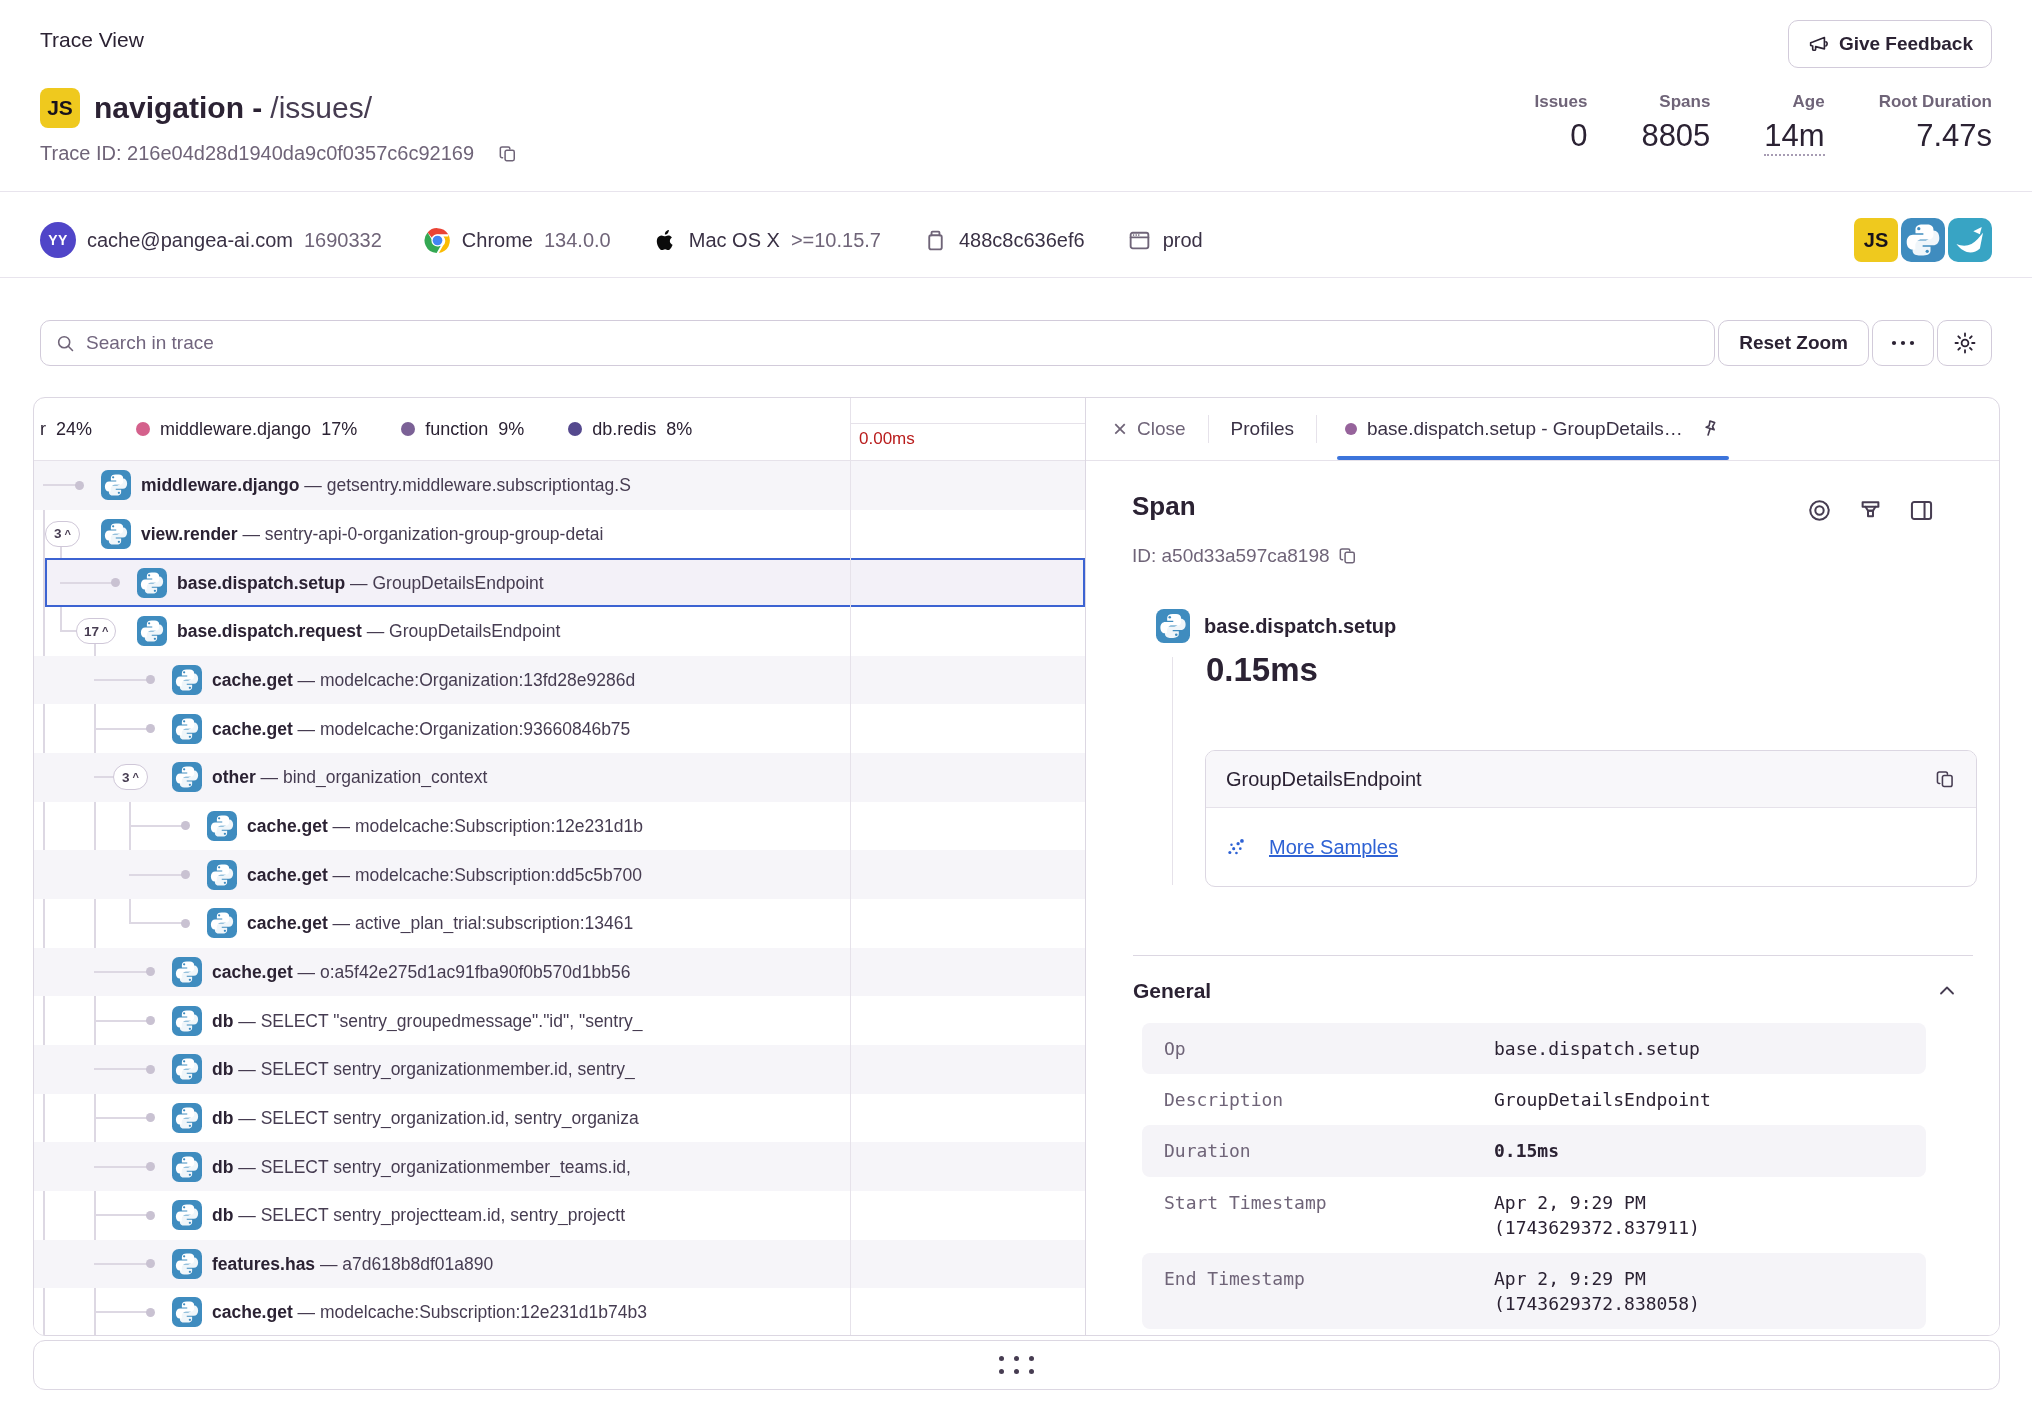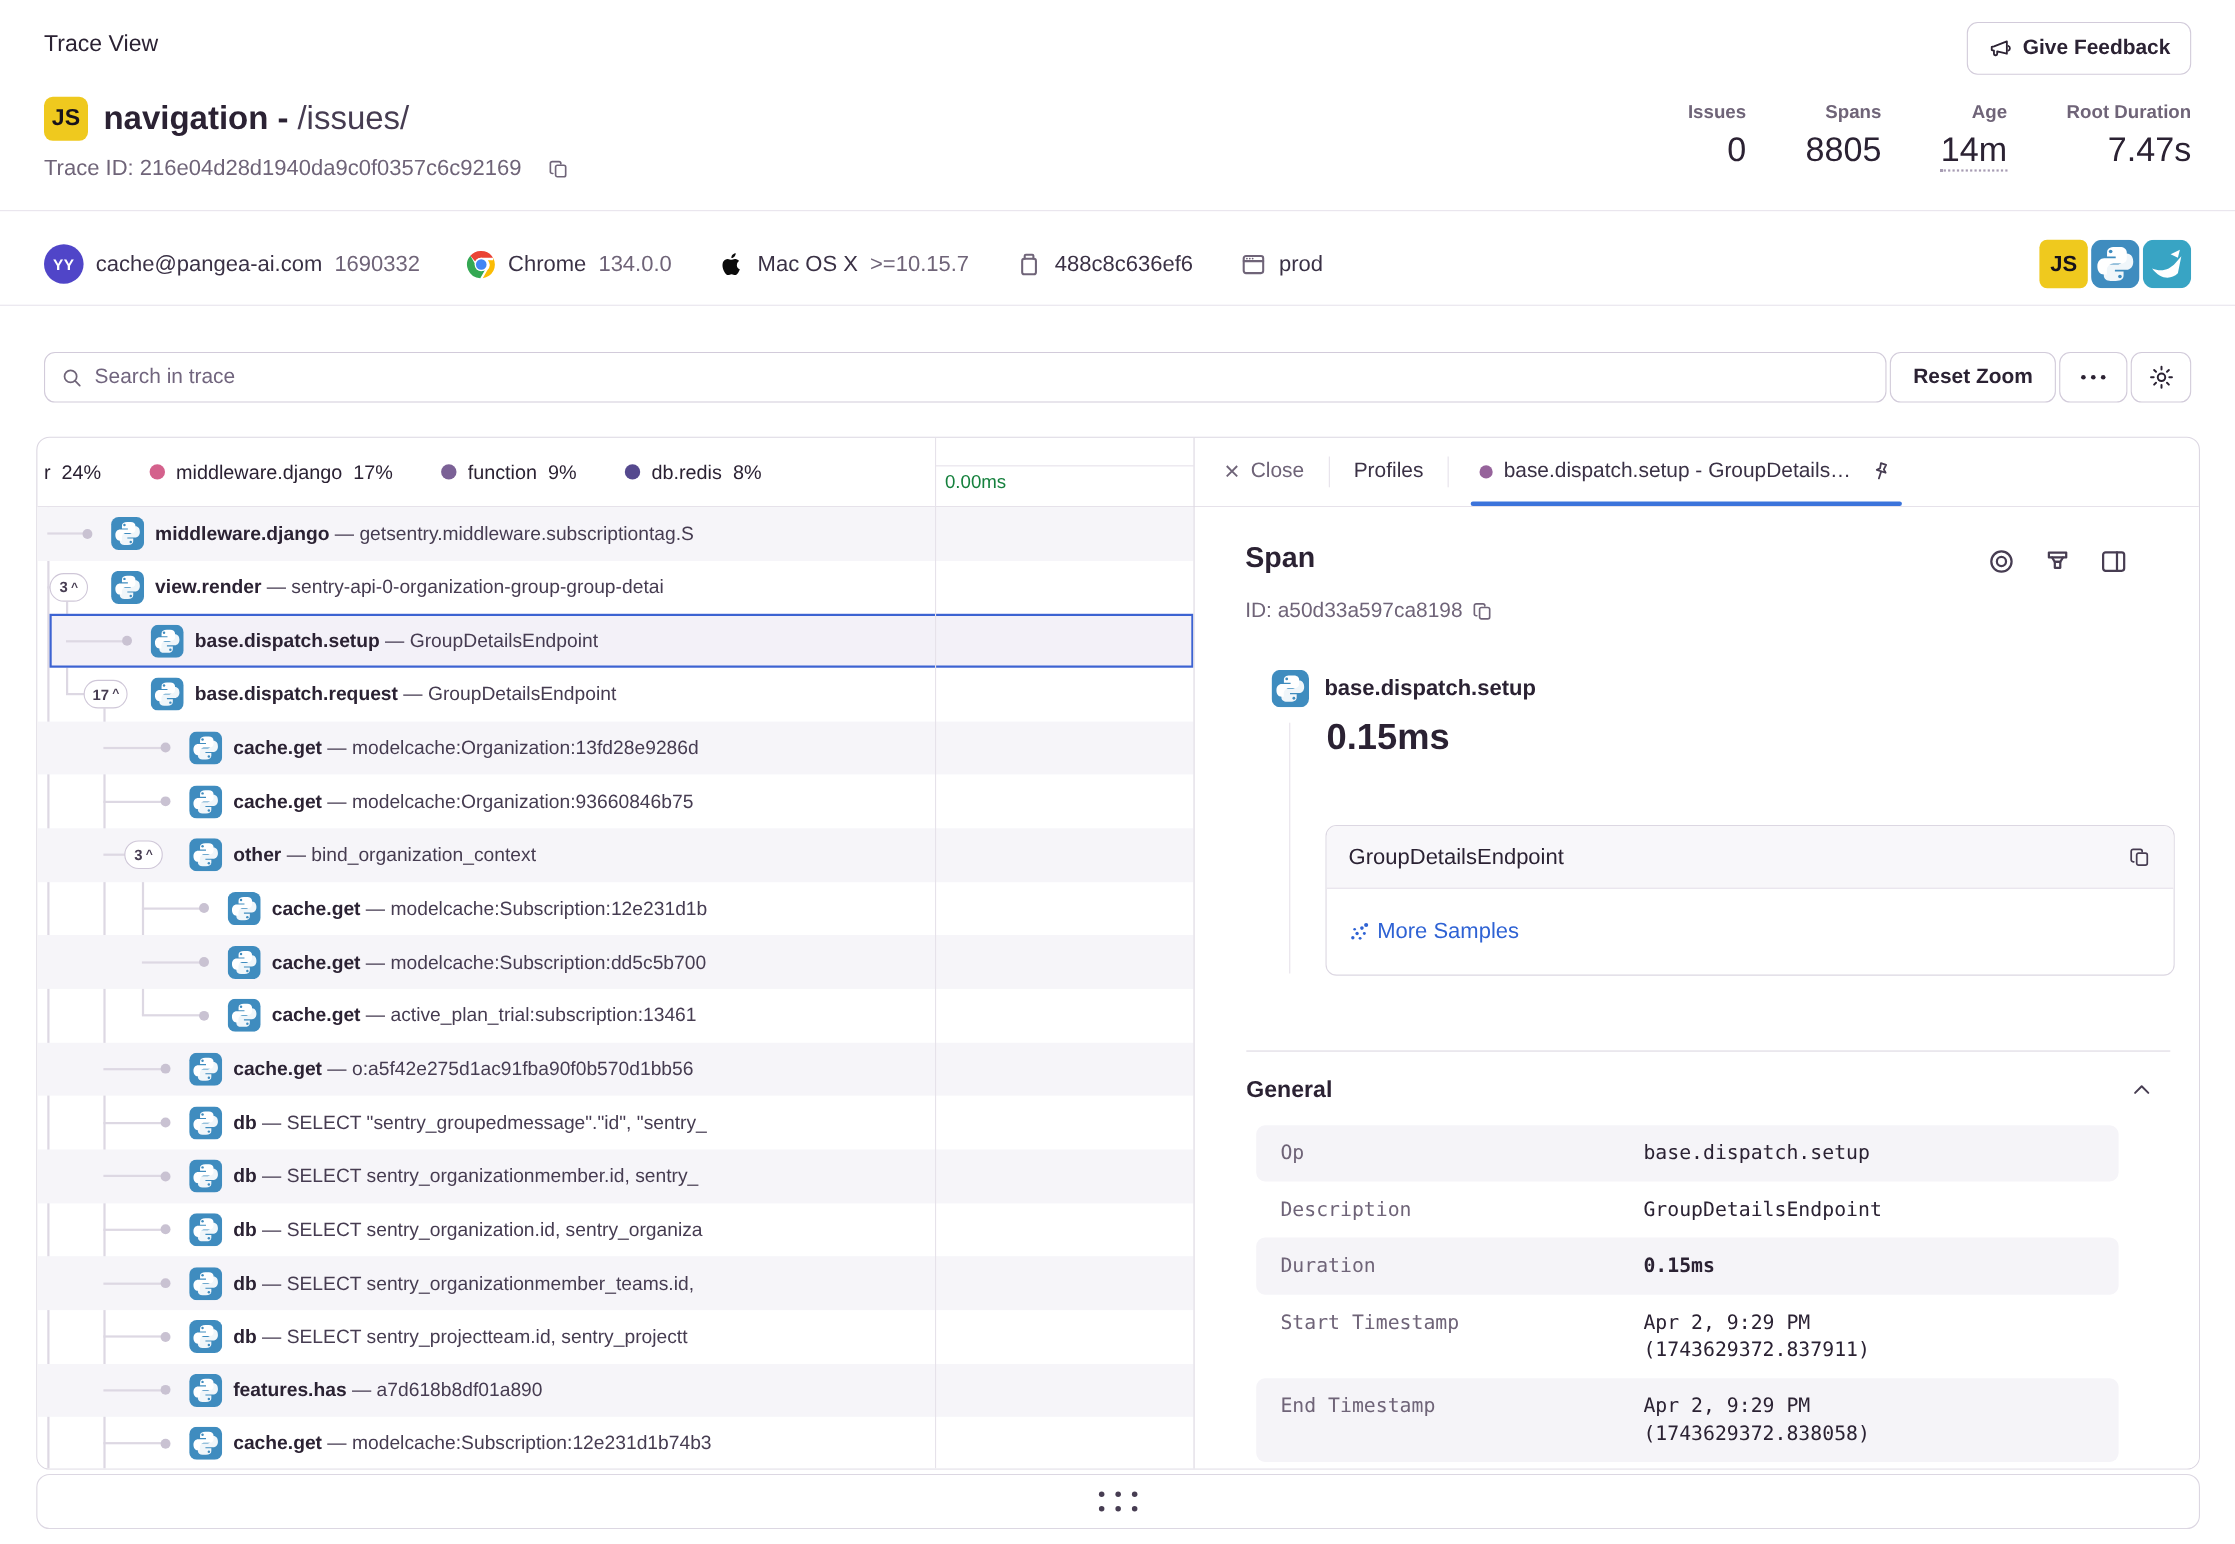--- a/index.html
+++ b/index.html
@@ -54,21 +54,21 @@
   
   .main { position:absolute; left:33px; top:397px; width:1967px; height:939px;
     border:1px solid #dcd7e2; border-radius:12px; background:#fff; overflow:hidden; }
   .band { position:absolute; left:0; top:0; width:100%; height:63px; border-bottom:1px solid #e6e2ea; }
   .legend { position:absolute; left:0; top:0; width:816px; height:62px; display:flex; align-items:center; gap:44px;
     padding-left:6px; overflow:hidden; font-size:18px; color:#2b2233; }
   .legend-item { display:flex; align-items:center; gap:10px; white-space:nowrap; cursor:pointer; }
   .legend-dot { width:14px; height:14px; border-radius:50%; }
   .axis-cell { position:absolute; left:816px; top:0; width:235px; height:62px; }
   .axis-top { height:26px; border-bottom:1px solid #e6e2ea; }
-  .axis-label { padding:5px 0 0 9px; font-size:17px; color:#15803d; }
+  .axis-label { padding:5px 0 0 9px; font-size:17px; color:#b91c1c; }
   .tabs { position:absolute; left:1051px; right:0; top:0; height:62px; display:flex; align-items:stretch; padding-left:28px; font-size:19px; }
   .tab { display:flex; align-items:center; gap:10px; color:#3a3145; cursor:pointer; }
   .tab.muted { color:#6f6478; }
   .close-x { font-size:24px; line-height:1; color:#6f6478; }
   .tab-sep { width:1px; background:#e6e2ea; margin:17px 22px; }
   .active-tab { position:relative; padding:0 6px; }
   .active-tab::after { content:''; position:absolute; left:-2px; right:-2px; bottom:0; height:4px; background:#3c74db; border-radius:3px; }
   .tab-dot { width:12px; height:12px; border-radius:50%; background:#96639b; }
   .pin-ic { color:#473d52; margin-left:6px; }
 
@@ -102,21 +102,21 @@
   .span-id { position:absolute; left:46px; top:84px; display:flex; align-items:center; gap:8px; color:#6f6478; font-size:19px; }
   .span-op-row { position:absolute; left:70px; top:148px; display:flex; align-items:center; gap:14px; }
   .span-op-row b { font-size:20px; }
   .span-guide { position:absolute; left:86px; top:196px; height:228px; width:1px; background:#e6e2ea; }
   .span-duration { position:absolute; left:120px; top:190px; font-size:33px; font-weight:bold; color:#2b2233; }
   .samples-box { position:absolute; left:119px; top:289px; width:772px; border:1px solid #dcd7e2; border-radius:10px; overflow:hidden; }
   .samples-head { height:57px; background:#f8f7fa; border-bottom:1px solid #e6e2ea; display:flex; align-items:center;
     padding:0 20px; font-size:20px; color:#2b2233; }
   .samples-head .copy-btn { margin-left:auto; color:#473d52; cursor:pointer; }
   .samples-body { height:78px; display:flex; align-items:center; padding:0 20px; }
-  .more-link { display:flex; align-items:center; gap:4px; color:#2e62d4; font-size:20px; cursor:pointer; }
+  .more-link { display:flex; align-items:center; gap:21px; color:#2e62d4; font-size:20px; cursor:pointer;text-decoration:underline; }
   .section-divider { position:absolute; left:47px; right:26px; top:494px; height:1px; background:#dcd7e2; }
   .general-head { position:absolute; left:47px; top:518px; right:40px; display:flex; justify-content:space-between; align-items:center; }
   .general-head b { font-size:21px; }
   .general-head .chev { color:#473d52; cursor:pointer; }
   .gtable { position:absolute; left:56px; top:562px; width:784px; font-family:"DejaVu Sans Mono", monospace; font-size:18px; }
   .grow { display:flex; padding:13px 22px; border-radius:8px; line-height:1.4; }
   .grow.striped { background:#f5f4f8; }
   .gkey { width:330px; flex-shrink:0; color:#6f6478; }
   .gval { color:#2b2233; }
   .gval.bold { font-weight:bold; }

